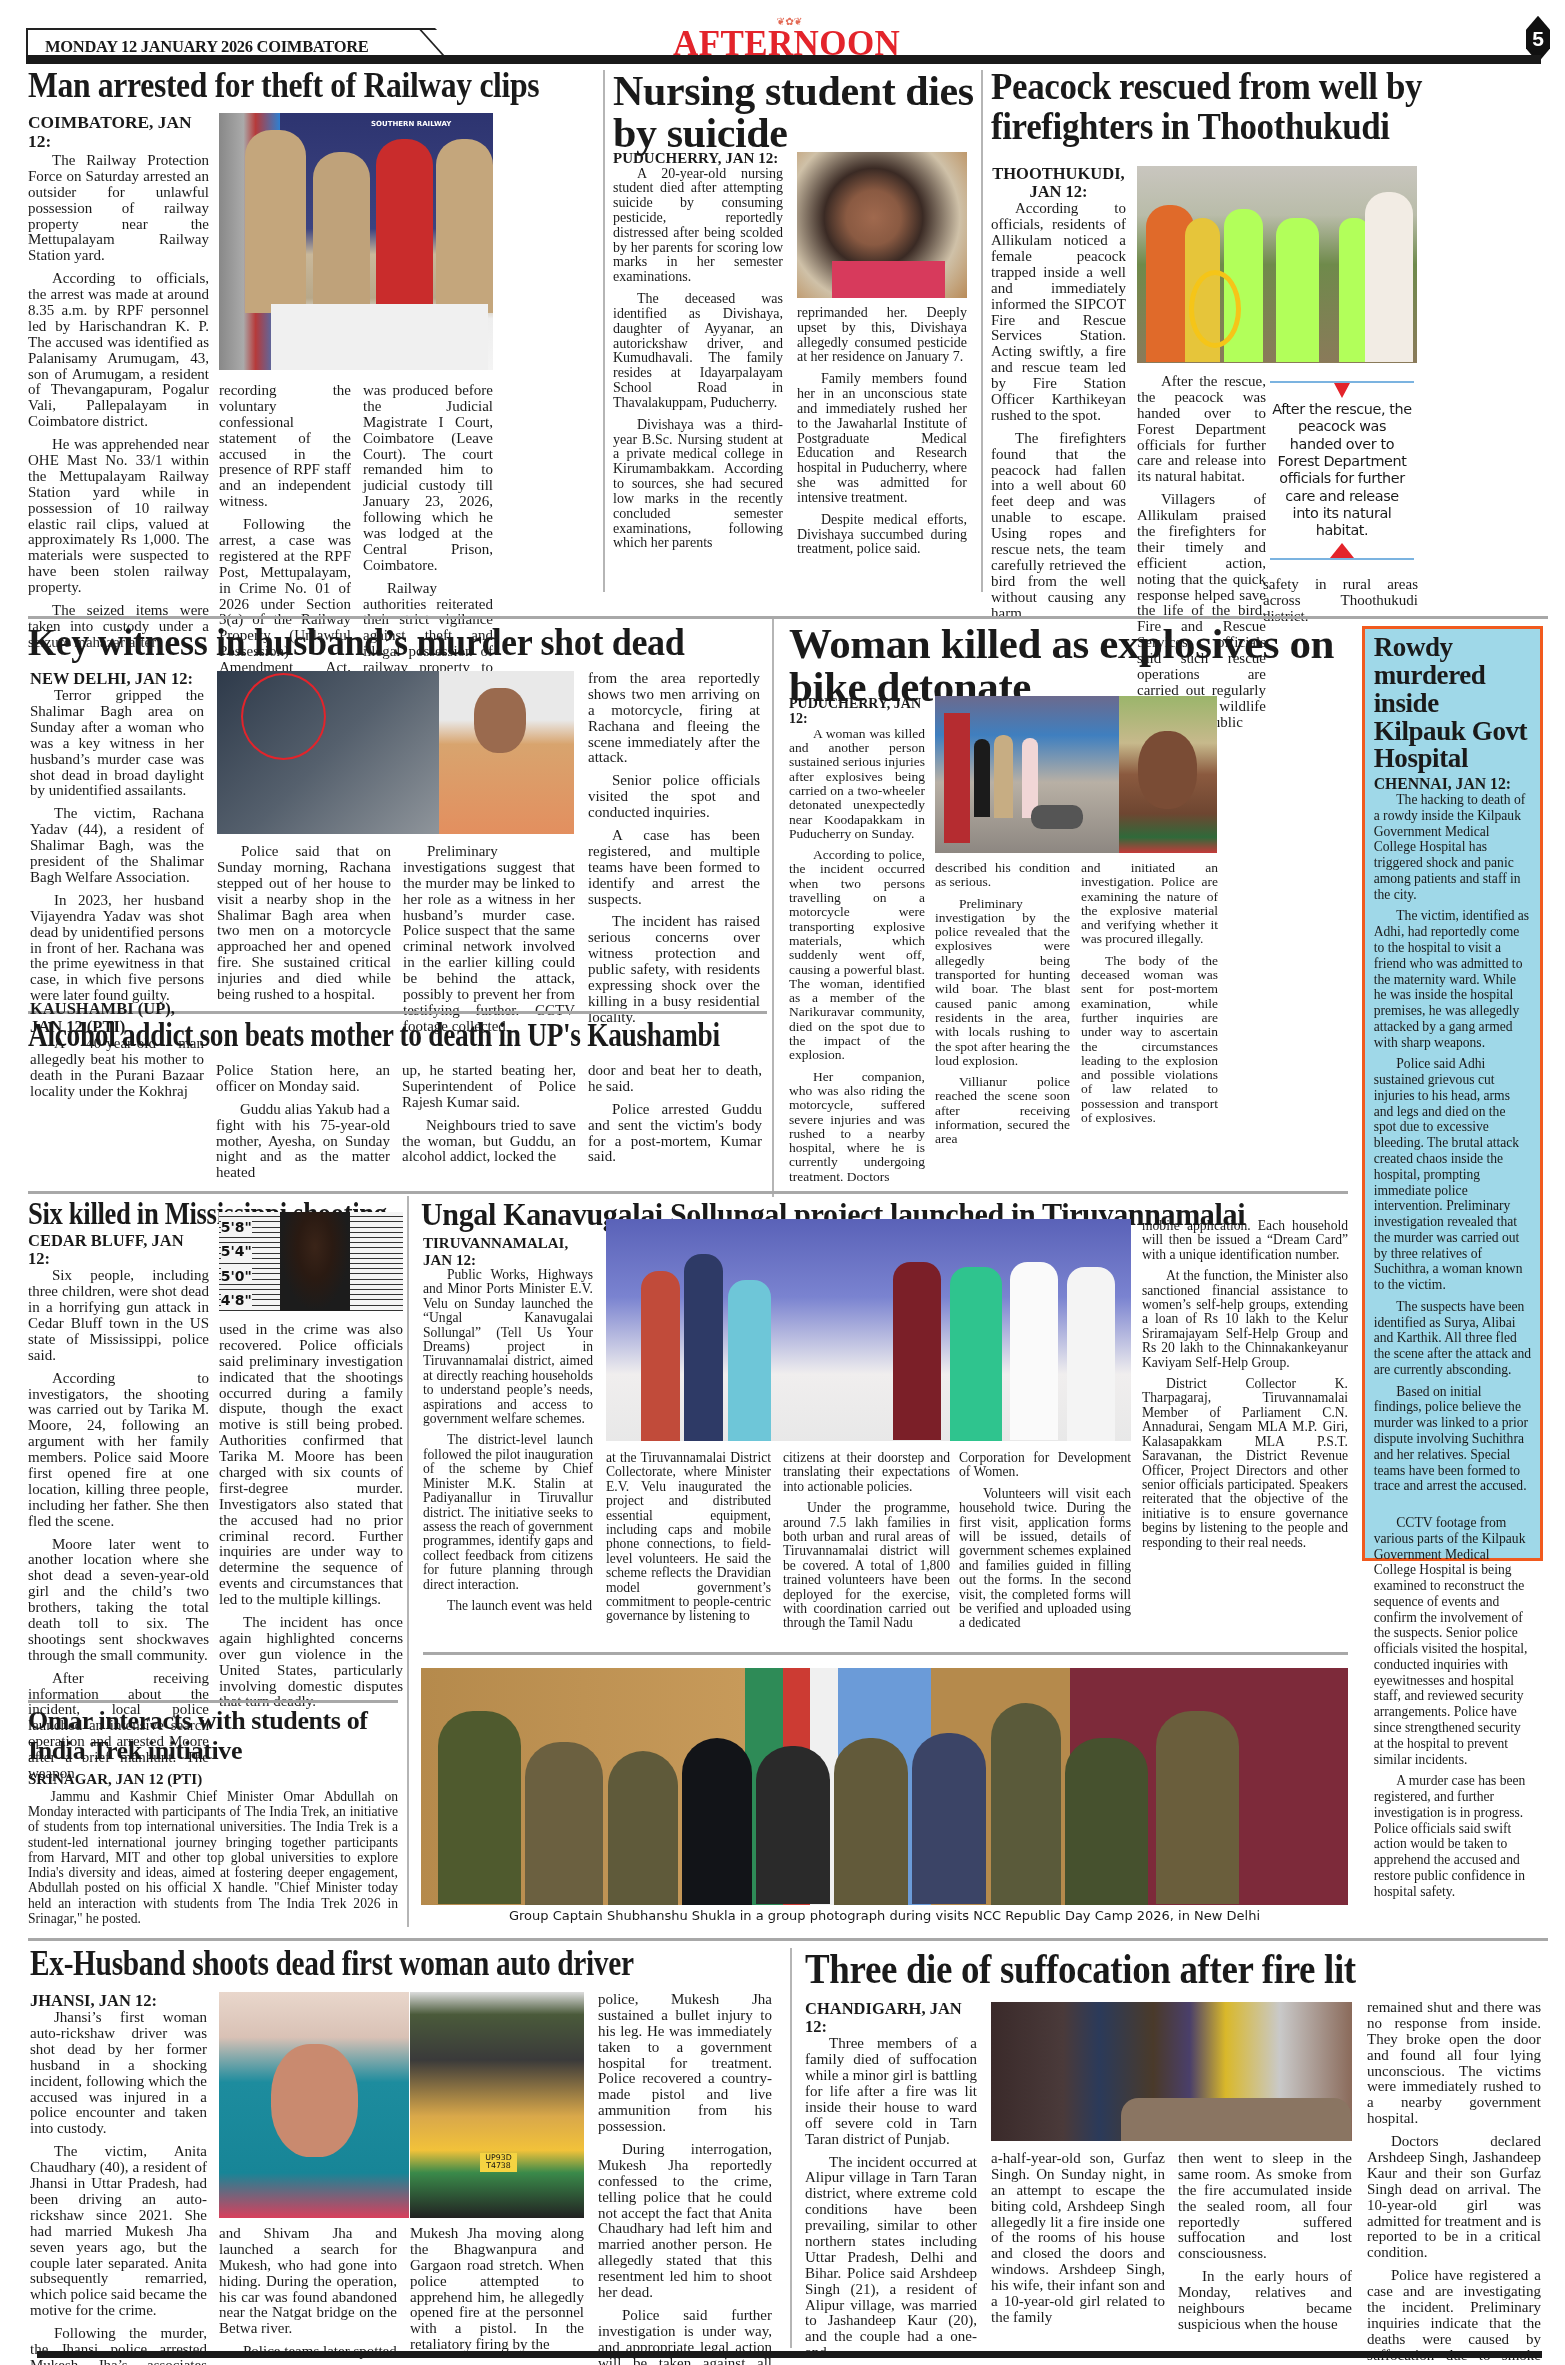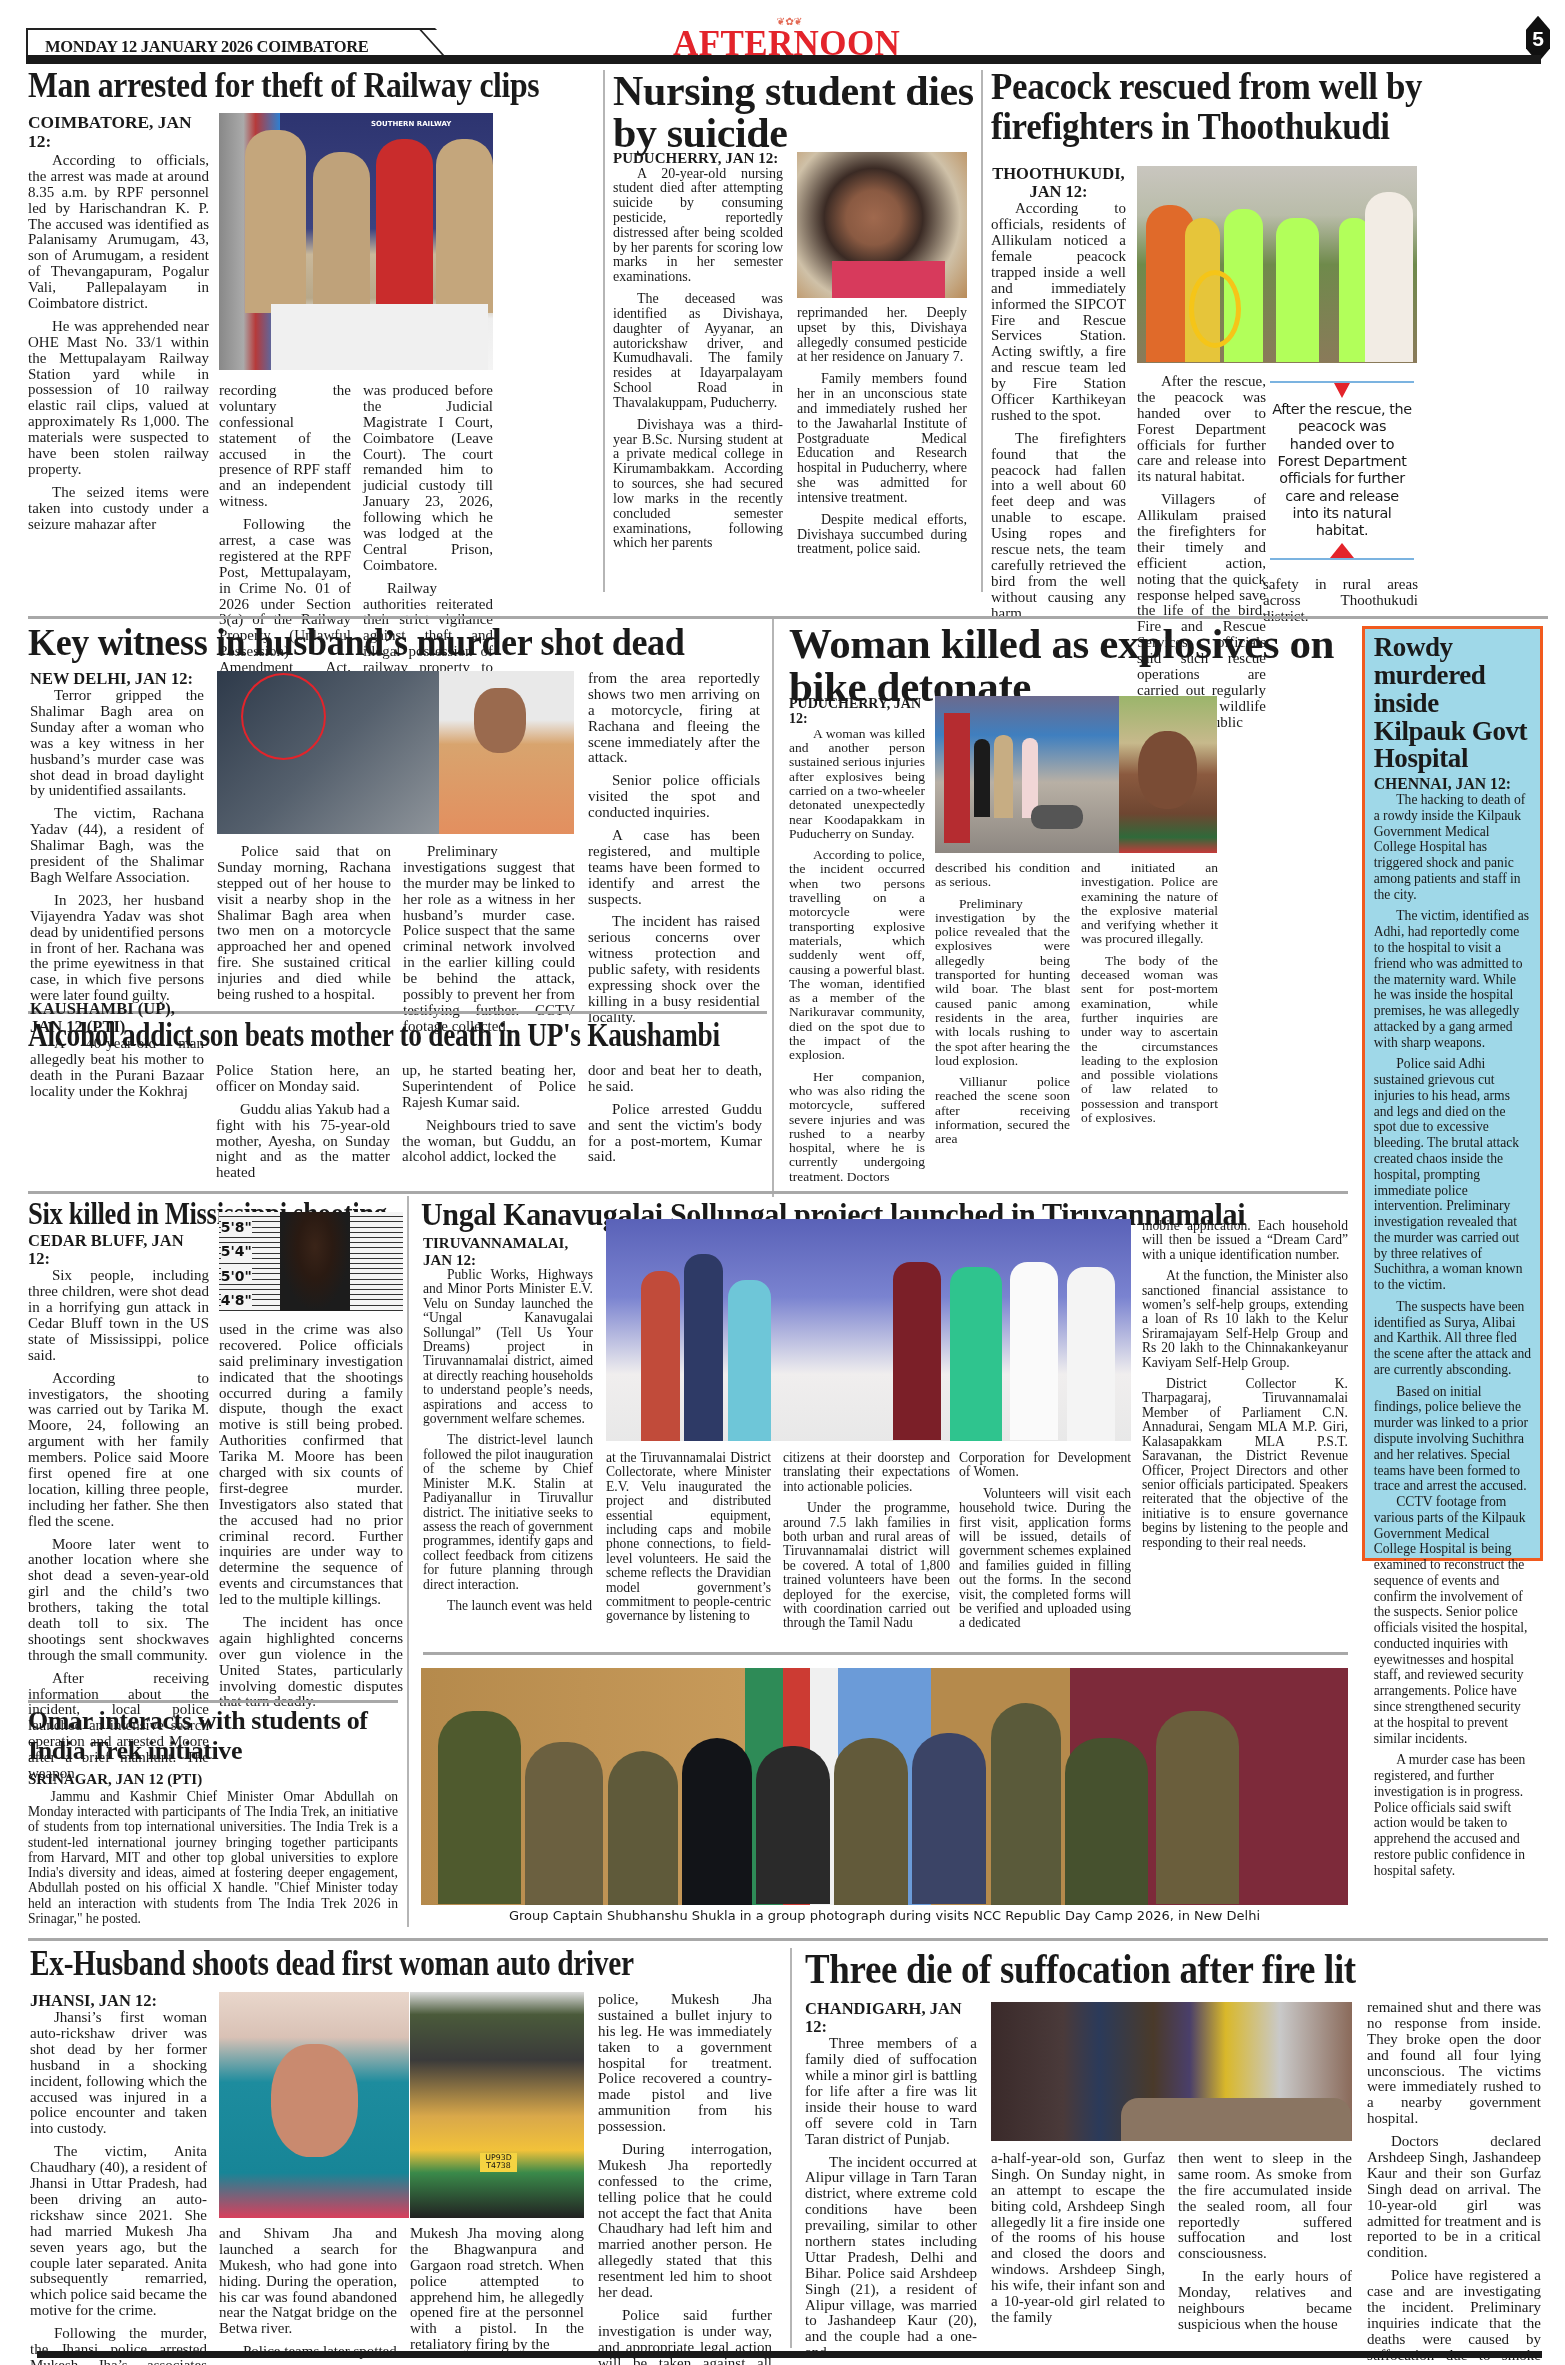--- a/index.html
+++ b/index.html
@@ -31,20 +31,21 @@
   <div class="abs" style="left:1526px;top:15.7px;width:24px;height:47px;background:#111;clip-path:polygon(50% 0,100% 30%,100% 70%,50% 100%,0 70%,0 30%);display:flex;align-items:center;justify-content:center">
     <span style="color:#fff;font-family:'Liberation Sans',sans-serif;font-weight:bold;font-size:21px">5</span>
   </div>
   <div class="abs" style="left:26px;top:55px;width:1515px;height:8.7px;background:#1a1a1a"></div>
 </div>
 
 <div>
   <div class="abs hl" style="left:28px;top:67px;font-size:36px;transform:scaleX(0.88);transform-origin:left top;white-space:nowrap">Man arrested for theft of Railway clips</div>
   <div class="col body" style="left:28px;top:113px;width:181px">
     <div class="dl" style="font-size:17.4px;text-align:left;margin-bottom:1.7px">COIMBATORE, JAN 12:</div>
+    <p>The Railway Protection Force on Saturday arrested an outsider for unlawful possession of railway property near the Mettupalayam Railway Station yard.</p>
     <p>According to officials, the arrest was made at around 8.35 a.m. by RPF personnel led by Harischandran K. P. The accused was identified as Palanisamy Arumugam, 43, son of Arumugam, a resident of Thevangapuram, Pogalur Vali, Pallepalayam in Coimbatore district.</p>
     <p>He was apprehended near OHE Mast No. 33/1 within the Mettupalayam Railway Station yard while in possession of 10 railway elastic rail clips, valued at approximately Rs 1,000. The materials were suspected to have been stolen railway property.</p>
     <p>The seized items were taken into custody under a seizure mahazar after</p>
   </div>
   <div class="photo" style="left:219px;top:113px;width:274px;height:257px;background:linear-gradient(180deg,#2d3470 0%,#3c4380 45%,#c9b89a 55%,#b8a889 72%,#eeeeee 80%,#f4f4f4 100%)">
     <div class="abs" style="left:0;top:0;width:61px;height:261px;background:linear-gradient(90deg,#888 0,#aaa 40%,#b63a3a 60%,#2e7fd1 100%)"></div>
     <div class="ph-label" style="left:152px;top:7px;font-size:7px;font-weight:bold">SOUTHERN RAILWAY</div>
     <div class="abs" style="left:26px;top:17.4px;width:61px;height:183px;background:#c4a67c;border-radius:26px 26px 0 0"></div>
     <div class="abs" style="left:94px;top:39px;width:57px;height:165px;background:#bfa27a;border-radius:26px 26px 0 0"></div>
     <div class="abs" style="left:157px;top:26px;width:57px;height:174px;background:#c92c2c;border-radius:26px 26px 0 0"></div>
@@ -176,21 +177,21 @@
 </div>
 
 <div class="sidebox" style="left:1362px;top:626px;width:181px;height:935px;padding:5.2px 8.7px">
   <div class="hl" style="font-size:27px;line-height:1.03">Rowdy murdered inside Kilpauk Govt Hospital</div>
   <div class="dl" style="font-size:15.7px;margin-top:1.7px">CHENNAI, JAN 12:</div>
   <div style="font-size:13.6px;line-height:1.16">
     <p style="text-indent:22.6px;margin-bottom:6px">The hacking to death of a rowdy inside the Kilpauk Government Medical College Hospital has triggered shock and panic among patients and staff in the city.</p>
     <p style="text-indent:22.6px;margin-bottom:6px">The victim, identified as Adhi, had reportedly come to the hospital to visit a friend who was admitted to the maternity ward. While he was inside the hospital premises, he was allegedly attacked by a gang armed with sharp weapons.</p>
     <p style="text-indent:22.6px;margin-bottom:6px">Police said Adhi sustained grievous cut injuries to his head, arms and legs and died on the spot due to excessive bleeding. The brutal attack created chaos inside the hospital, prompting immediate police intervention. Preliminary investigation revealed that the murder was carried out by three relatives of Suchithra, a woman known to the victim.</p>
     <p style="text-indent:22.6px;margin-bottom:6px">The suspects have been identified as Surya, Alibai and Karthik. All three fled the scene after the attack and are currently absconding.</p>
-    <p style="text-indent:22.6px;margin-bottom:0">Based on initial findings, police believe the murder was linked to a prior dispute involving Suchithra and her relatives. Special teams have been formed to trace and arrest the accused.</p>
+    <p style="text-indent:22.6px;margin-bottom:21px">Based on initial findings, police believe the murder was linked to a prior dispute involving Suchithra and her relatives. Special teams have been formed to trace and arrest the accused.</p>
     <p style="text-indent:22.6px;margin-bottom:6px">CCTV footage from various parts of the Kilpauk Government Medical College Hospital is being examined to reconstruct the sequence of events and confirm the involvement of the suspects. Senior police officials visited the hospital, conducted inquiries with eyewitnesses and hospital staff, and reviewed security arrangements. Police have since strengthened security at the hospital to prevent similar incidents.</p>
     <p style="text-indent:22.6px;margin-bottom:8px">A murder case has been registered, and further investigation is in progress. Police officials said swift action would be taken to apprehend the accused and restore public confidence in hospital safety.</p>
   </div>
 </div>
 
 <div class="hr" style="left:28px;top:1011px;width:739px"></div>
 
 <div>
   <div class="abs hl" style="left:28px;top:1019px;font-size:33px;white-space:nowrap;transform:scaleX(0.83);transform-origin:left top">Alcohol addict son beats mother to death in UP's Kaushambi</div>
   <div class="col body" style="left:30px;top:1000px;width:174px">

